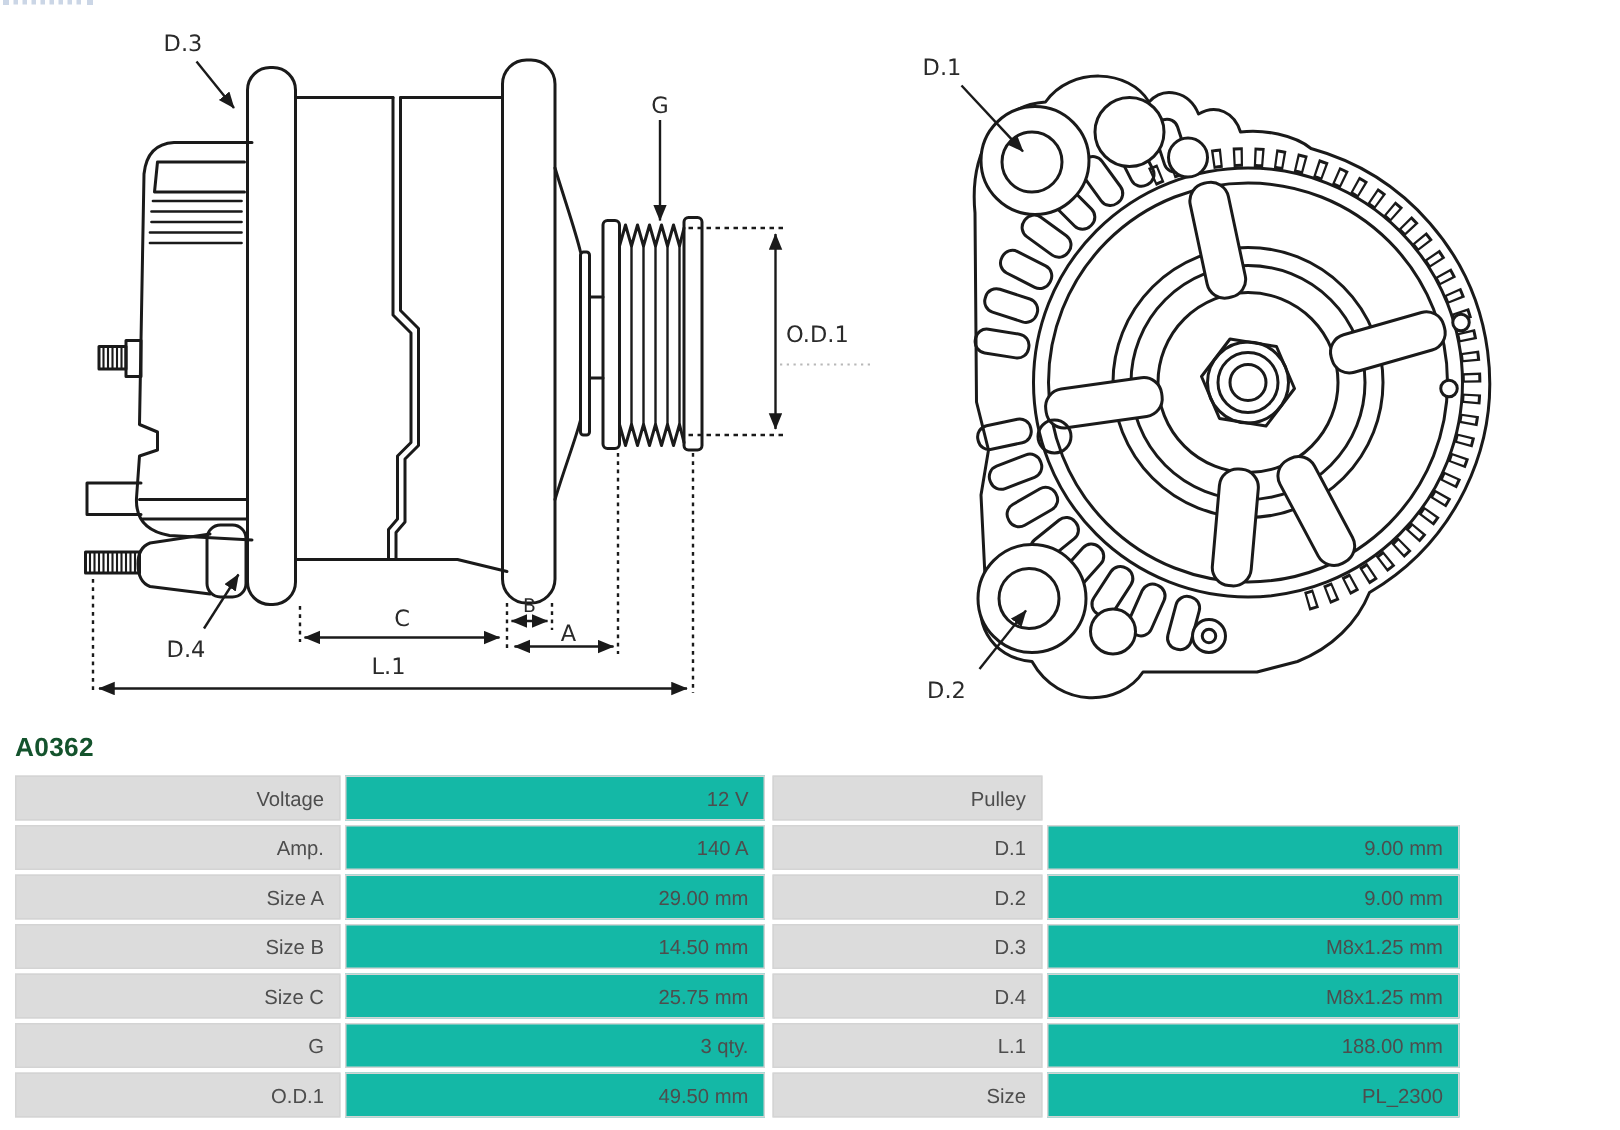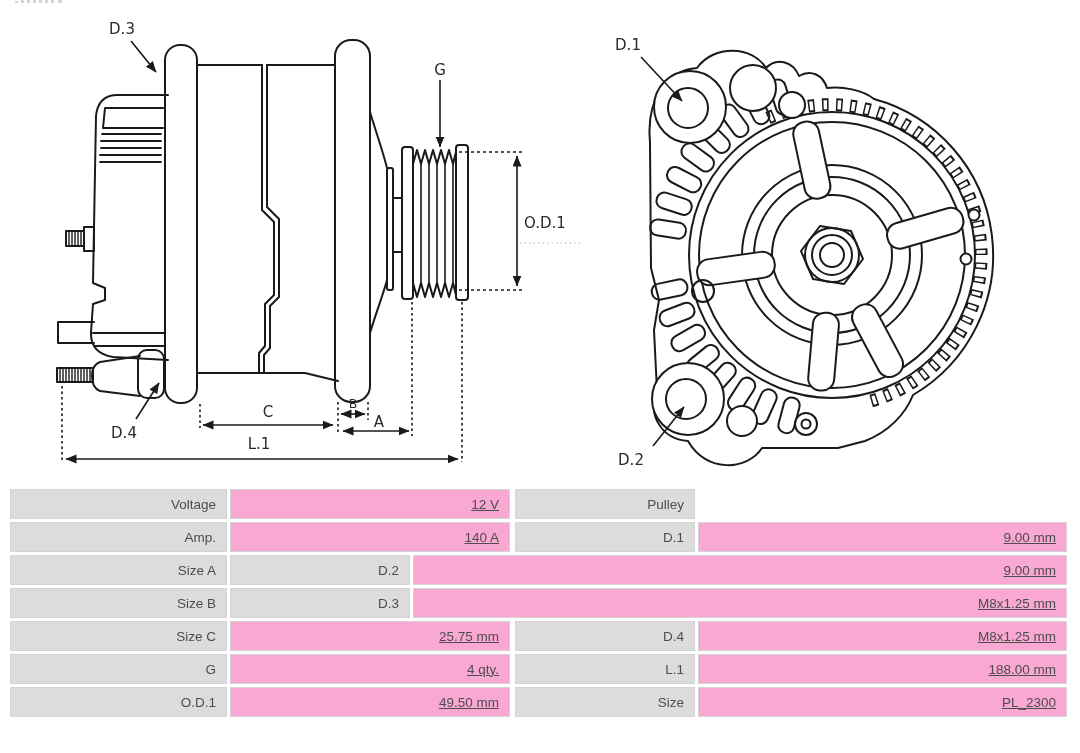--- a/index.html
+++ b/index.html
@@ -1,33 +1,33 @@
 <!DOCTYPE html>
 <html><head>
 <meta charset="utf-8">
 <style>
   html,body{margin:0;padding:0;background:#ffffff;}
   .stage{position:relative;width:1080px;height:753px;background:#ffffff;overflow:hidden;
-         font-family:"Liberation Sans",sans-serif;border-radius:23px;}
+         font-family:"Liberation Sans",sans-serif;}
   .edge-artifact{position:absolute;left:2px;top:0;width:60px;height:0;
                  border-top:3px dotted #c3d0e2;opacity:.85;}
   .diagram-svg{position:absolute;left:0;top:0;}
   .diagram-svg text{font-family:"DejaVu Sans",sans-serif;font-size:15px;fill:#2a2a2a;
                     stroke:none;text-anchor:middle;}
   .diagram-svg text.small{font-size:12.5px;}
   .diagram-svg text.start{text-anchor:start;}
   .part-number{position:absolute;left:10px;top:488px;font-size:17.5px;font-weight:700;
                color:#14532d;letter-spacing:.2px;}
-  .spec-table{position:absolute;left:10px;top:489px;width:1057px;}
+  .spec-table{position:absolute;left:10px;top:517px;width:963px;}
   .spec-row{display:flex;height:30px;margin-bottom:3px;}
   .cell{box-sizing:border-box;display:flex;align-items:center;justify-content:flex-end;
         padding-right:10px;font-size:13.5px;color:#4d4d4d;border:1px solid #d4d4d4;
         white-space:nowrap;}
   .label-cell{background:#dcdcdc;}
-  .value-cell{background:#f9a8d4;text-decoration:underline;}
+  .value-cell{background:#14b8a6;}
   .c1{width:217px;margin-right:3px;}
   .c2{width:280px;margin-right:5px;}
   .c3{width:180px;margin-right:3px;}
   .c4{flex:1;}
 </style>
 </head>
 <body>
 
 <div class="stage">
 
@@ -172,37 +172,39 @@
       <div class="cell label-cell c3">Pulley</div>
     </div>
     <div class="spec-row">
       <div class="cell label-cell c1">Amp.</div>
       <div class="cell value-cell c2">140 A</div>
       <div class="cell label-cell c3">D.1</div>
       <div class="cell value-cell c4">9.00 mm</div>
     </div>
     <div class="spec-row">
       <div class="cell label-cell c1">Size A</div>
+      <div class="cell value-cell c2">29.00 mm</div>
       <div class="cell label-cell c3">D.2</div>
       <div class="cell value-cell c4">9.00 mm</div>
     </div>
     <div class="spec-row">
       <div class="cell label-cell c1">Size B</div>
+      <div class="cell value-cell c2">14.50 mm</div>
       <div class="cell label-cell c3">D.3</div>
       <div class="cell value-cell c4">M8x1.25 mm</div>
     </div>
     <div class="spec-row">
       <div class="cell label-cell c1">Size C</div>
       <div class="cell value-cell c2">25.75 mm</div>
       <div class="cell label-cell c3">D.4</div>
       <div class="cell value-cell c4">M8x1.25 mm</div>
     </div>
     <div class="spec-row">
       <div class="cell label-cell c1">G</div>
-      <div class="cell value-cell c2">4 qty.</div>
+      <div class="cell value-cell c2">3 qty.</div>
       <div class="cell label-cell c3">L.1</div>
       <div class="cell value-cell c4">188.00 mm</div>
     </div>
     <div class="spec-row">
       <div class="cell label-cell c1">O.D.1</div>
       <div class="cell value-cell c2">49.50 mm</div>
       <div class="cell label-cell c3">Size</div>
       <div class="cell value-cell c4">PL_2300</div>
     </div>
   </div>

